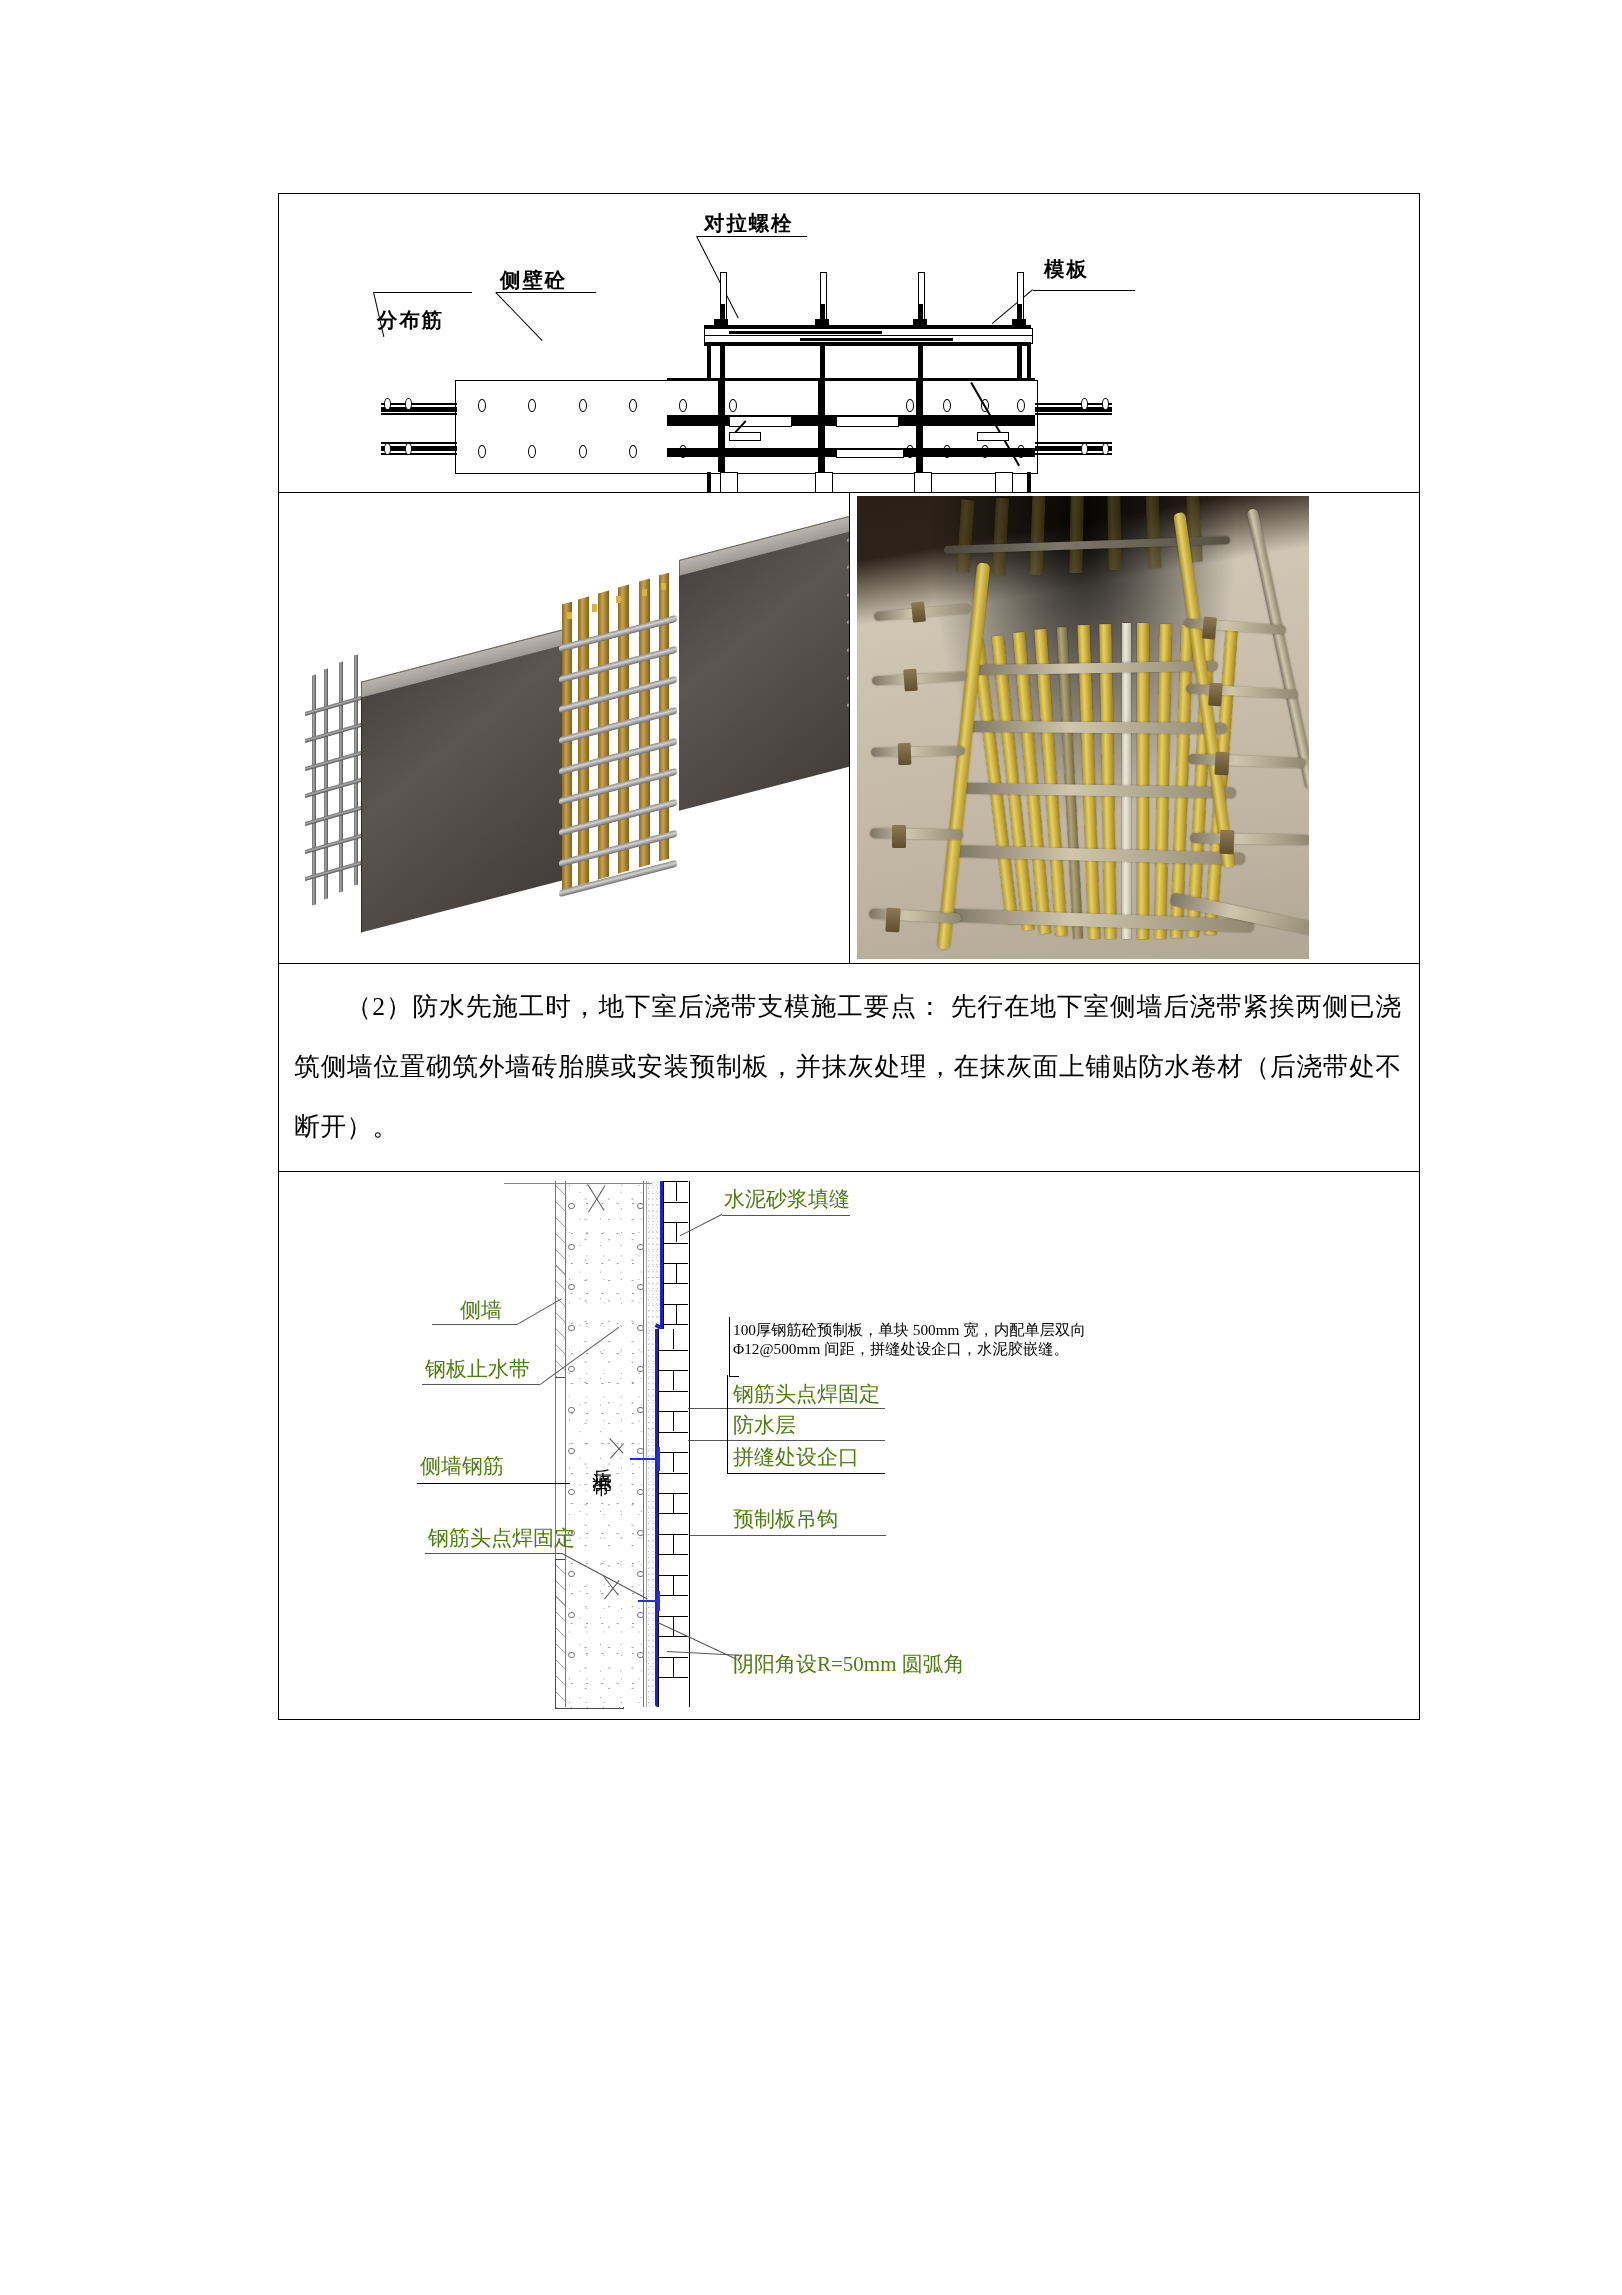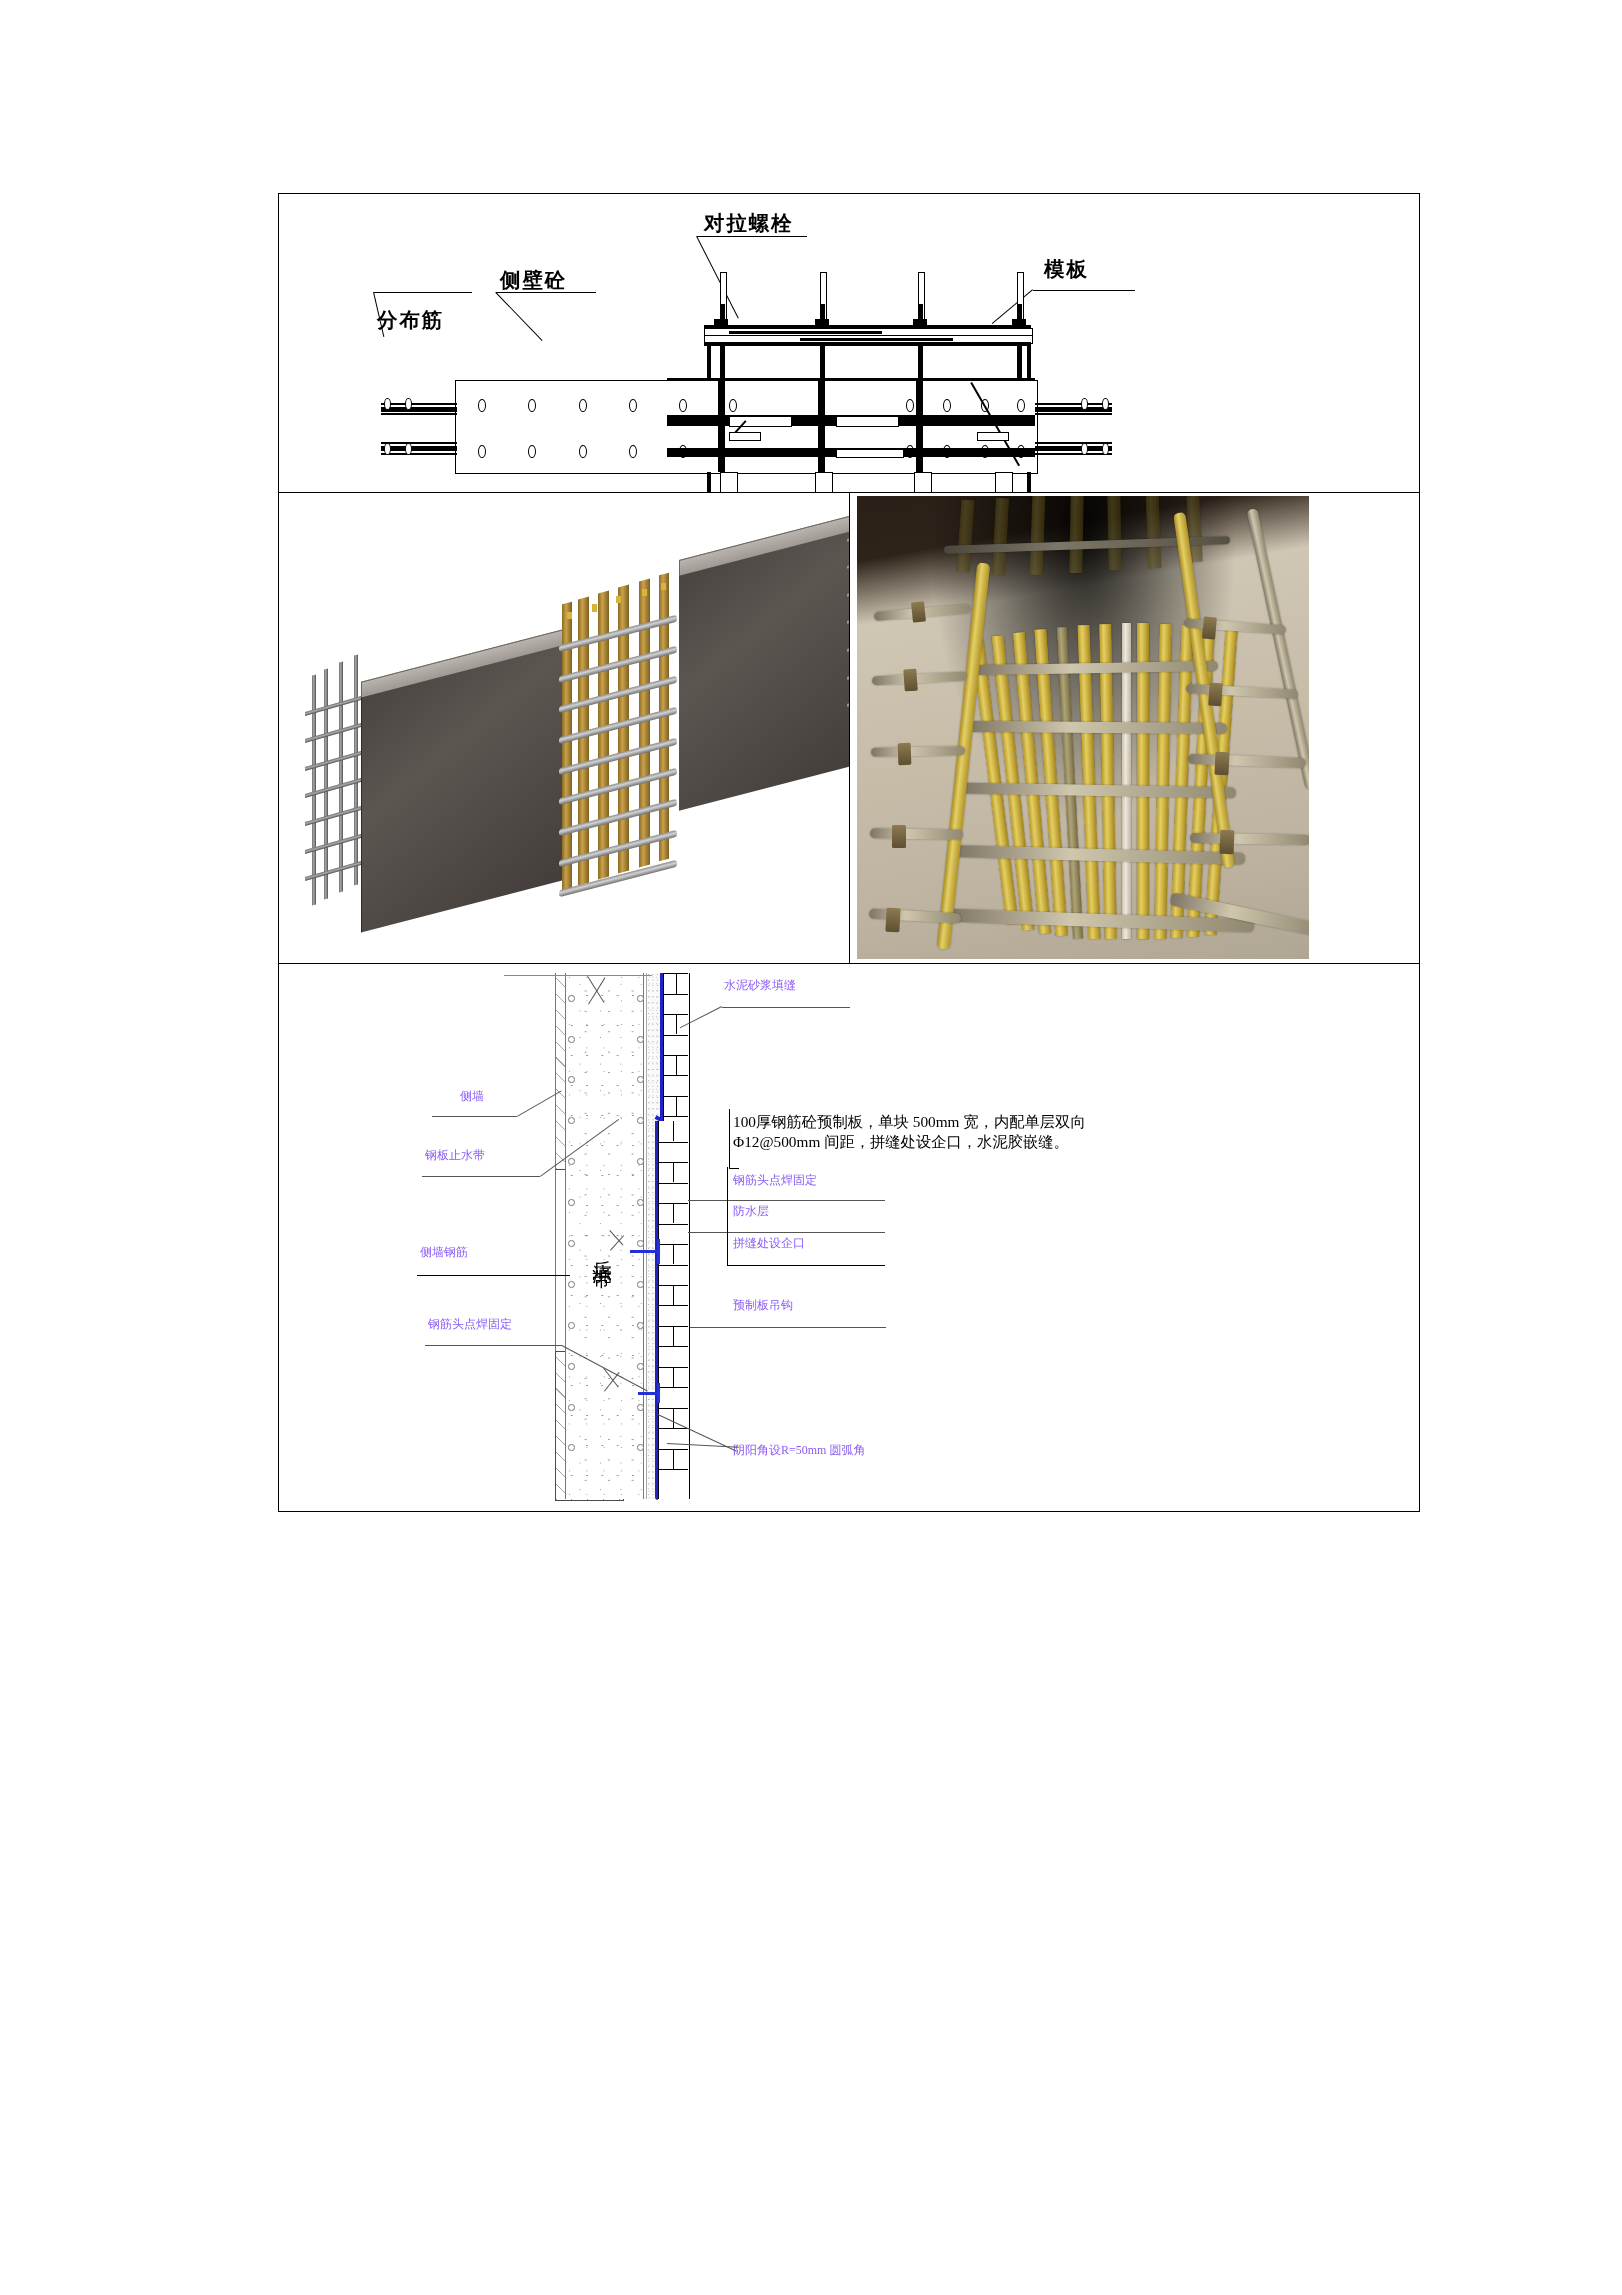--- a/index.html
+++ b/index.html
@@ -165,22 +165,22 @@
   .fig4 {
     position: relative;
     width: 100%;
     height: 547px;
     overflow: hidden;
     background: #fff;
   }
   .d-lbl {
     position: absolute;
     font-family: "Liberation Serif", "DejaVu Serif", serif;
-    font-size: 12px;
-    color: #8b5cf6;
+    font-size: 21px;
+    color: #4d7c0f;
     white-space: nowrap;
     line-height: 1.25;
   }
   .d-lbl-sm {
     position: absolute;
     font-family: "Liberation Serif", "DejaVu Serif", serif;
     font-size: 15.3px;
     color: #000;
     line-height: 1.3;
   }
@@ -506,20 +506,27 @@
             <div class="p-clamp" style="left:352px; top:187px; width:13.3px; height:22.5px; transform:rotate(4deg);"></div>
             <div class="p-clamp" style="left:358px; top:256px; width:14.3px; height:22.5px; transform:rotate(3deg);"></div>
             <div class="p-clamp" style="left:363px; top:334px; width:14.3px; height:23.5px; transform:rotate(2deg);"></div>
 
             <div class="p-pipe" style="left:312px; top:412px; width:153px; height:13.3px; transform:rotate(12deg);"></div>
           </div>
         </div>
       </td>
     </tr>
 
+    <tr>
+      <td colspan="2" class="cell-text">
+        <div class="para">
+          <span class="indent"></span><span>（2）</span><span>防水先施工时，地下室后浇带支模施工要点：  先行在地下室侧墙后浇带紧挨两侧已浇筑侧墙位置砌筑外墙砖胎膜或安装预制板，并抹灰处理，在抹灰面上铺贴防水卷材（后浇带处不断开）。</span>
+        </div>
+      </td>
+    </tr>
 
     <tr>
       <td colspan="2" class="cell-bot">
         <div class="fig4">
 
           <div class="conc-hatch" style="left:276px; top:11.2px; width:67px; height:193px;"></div>
 
           <div class="d-vline" style="left:276px; top:9.2px; height:526px; background:#777;"></div>
           <div class="d-vline" style="left:286px; top:9.2px; height:526px; background:#999;"></div>
 

